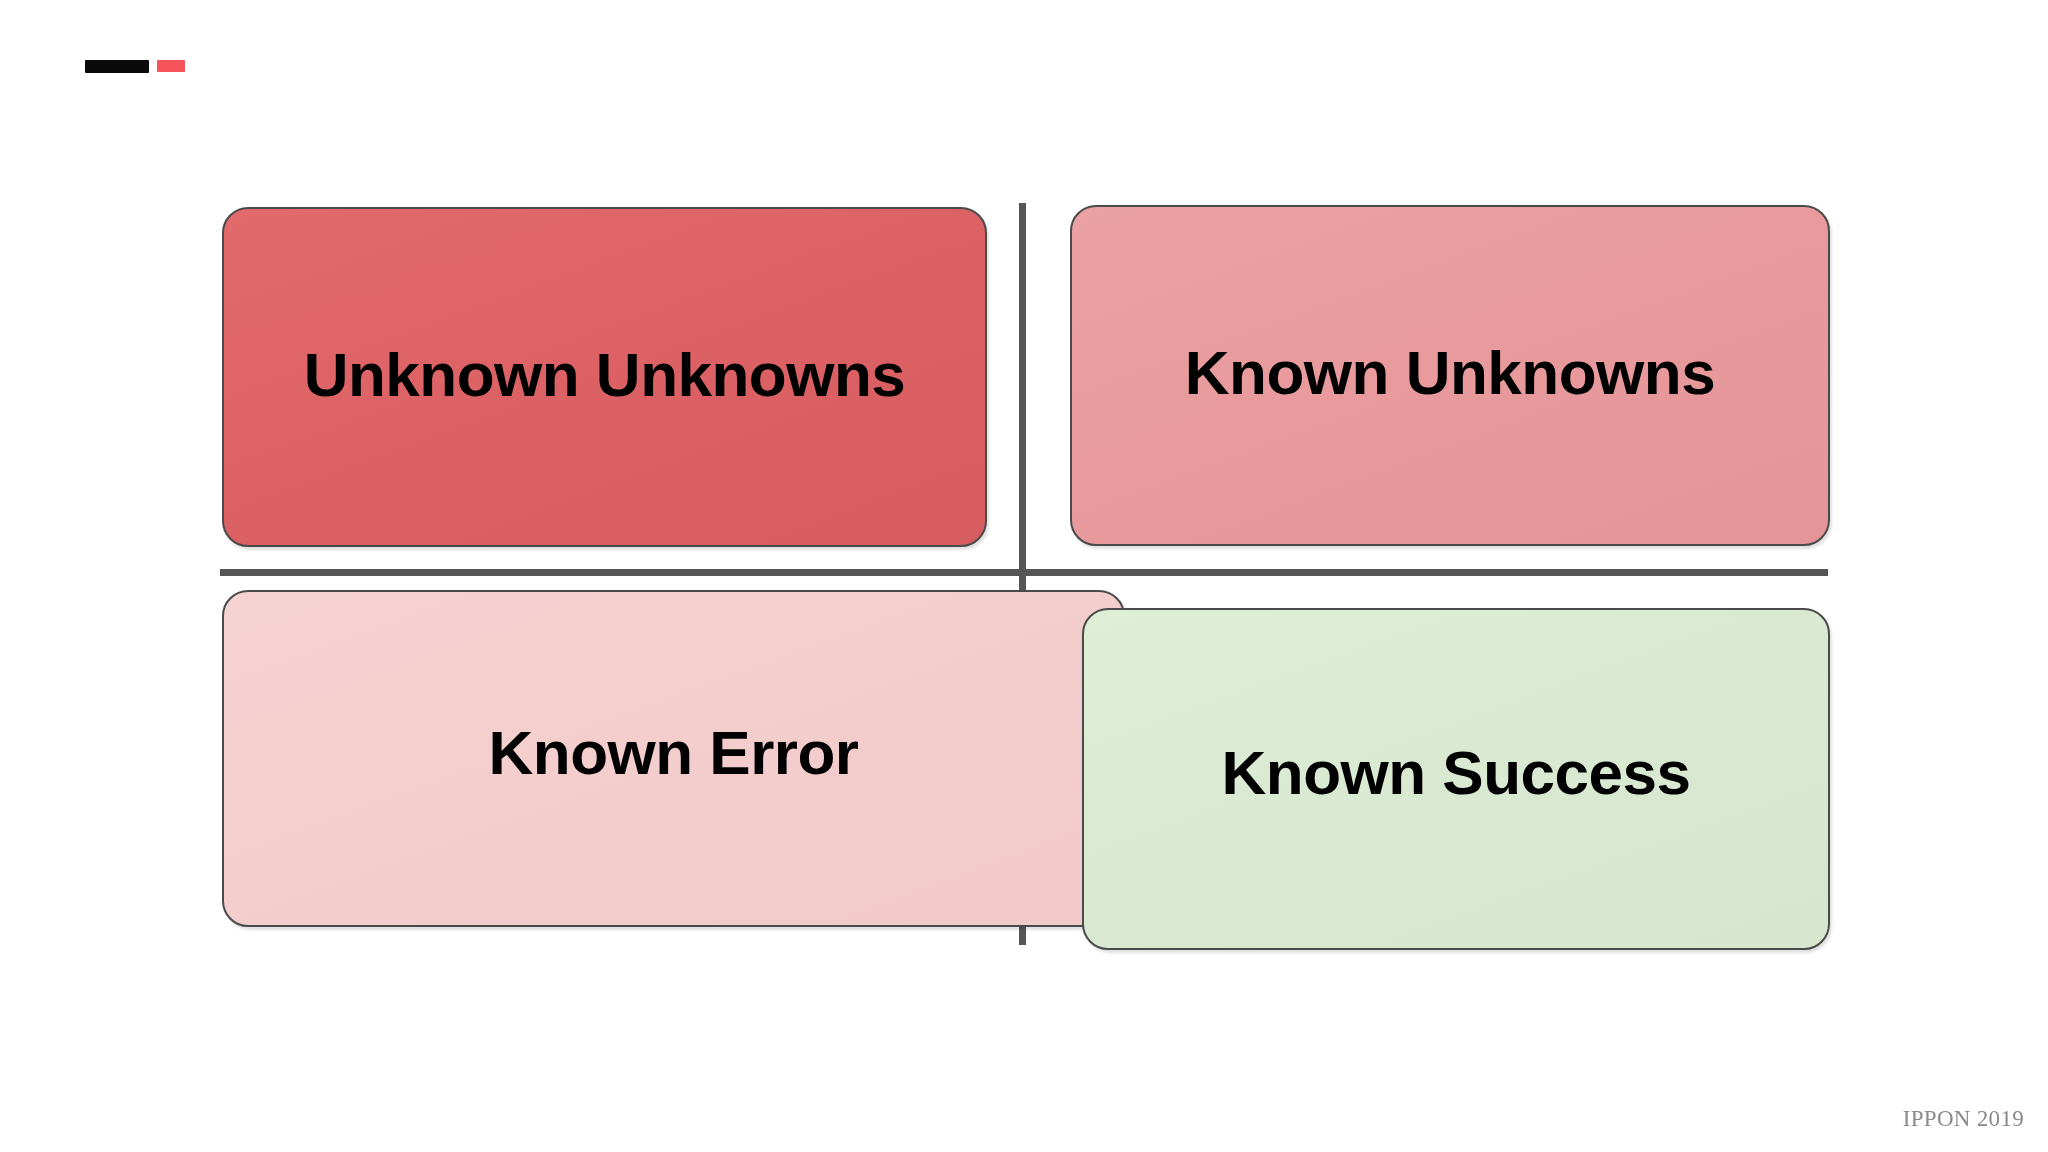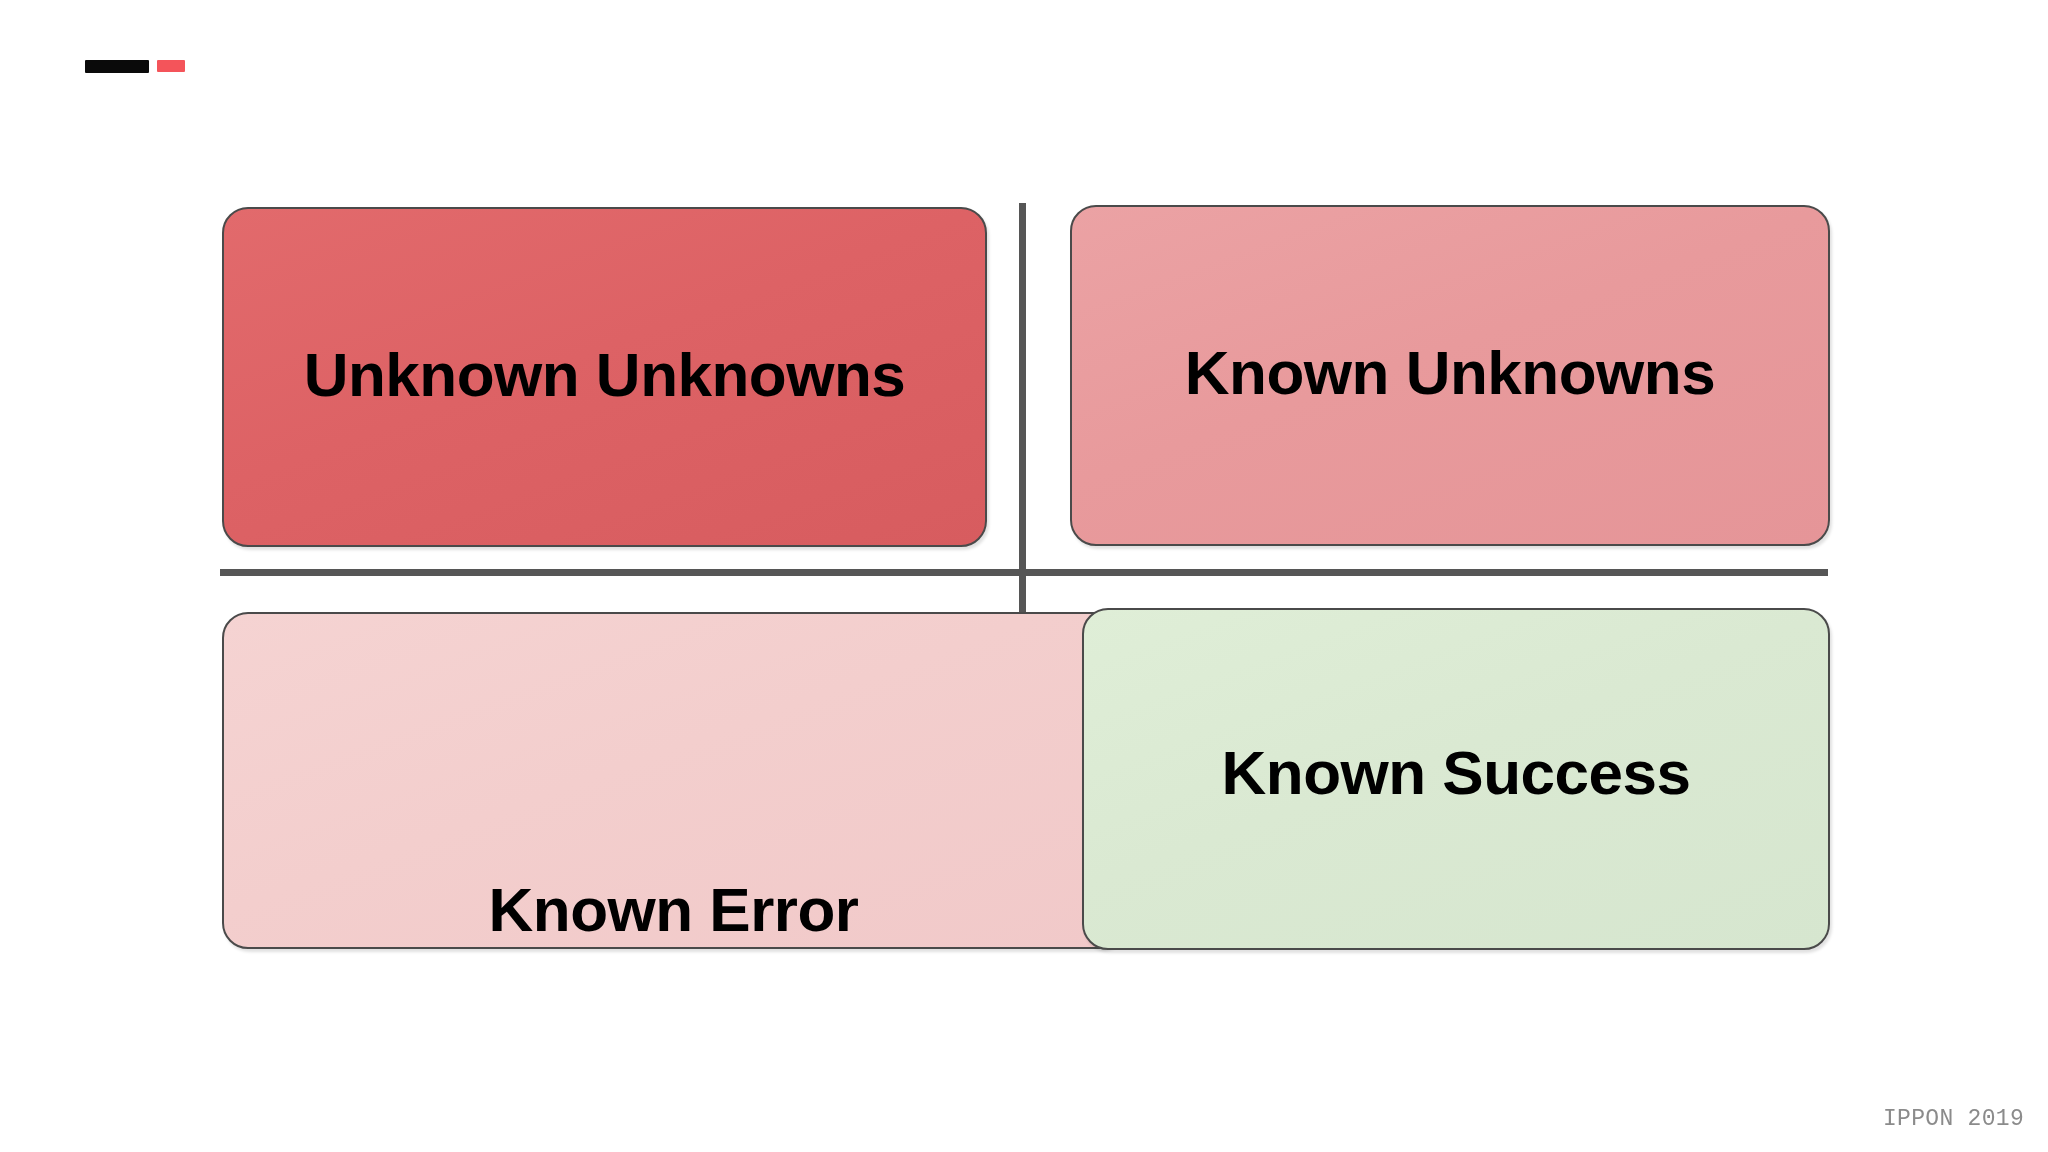--- a/index.html
+++ b/index.html
@@ -114,26 +114,25 @@
     background: linear-gradient(160deg, #eba2a4 0%, #e89a9c 45%, #e59598 100%);
     box-shadow: 2px 3px 3px rgba(0,0,0,0.12);
   }
   #quad-known-unknowns .quad-label {
     transform: translateY(-3px);
   }
 
   
   #quad-known-error {
     left: 222px;
-    top: 612px;
+    top: 590px;
     width: 903px;
     height: 337px;
     background: linear-gradient(160deg, #f5d3d2 0%, #f3cecd 45%, #f1c9c9 100%);
     box-shadow: 2px 3px 3px rgba(0,0,0,0.12);
-    align-items: flex-end;
   }
   #quad-known-error .quad-label {
     transform: translateY(-6px);
   }
 
   
   #quad-known-success {
     left: 1082px;
     top: 608px;
     width: 748px;
@@ -144,21 +143,21 @@
   #quad-known-success .quad-label {
     transform: translateY(-6px);
   }
 
   
   .footer-credit {
     position: absolute;
     right: 24px;
     bottom: 20px;
     color: #8b8b8b;
-    font-family: Liberation Mono, monospace;
+    font-family: Liberation Serif, serif;
     font-size: 23px;
     letter-spacing: 0.3px;
     white-space: nowrap;
     margin-top: 8px;
   }
 </style>
 </head>
 <body>
 
 <div id="slide">

